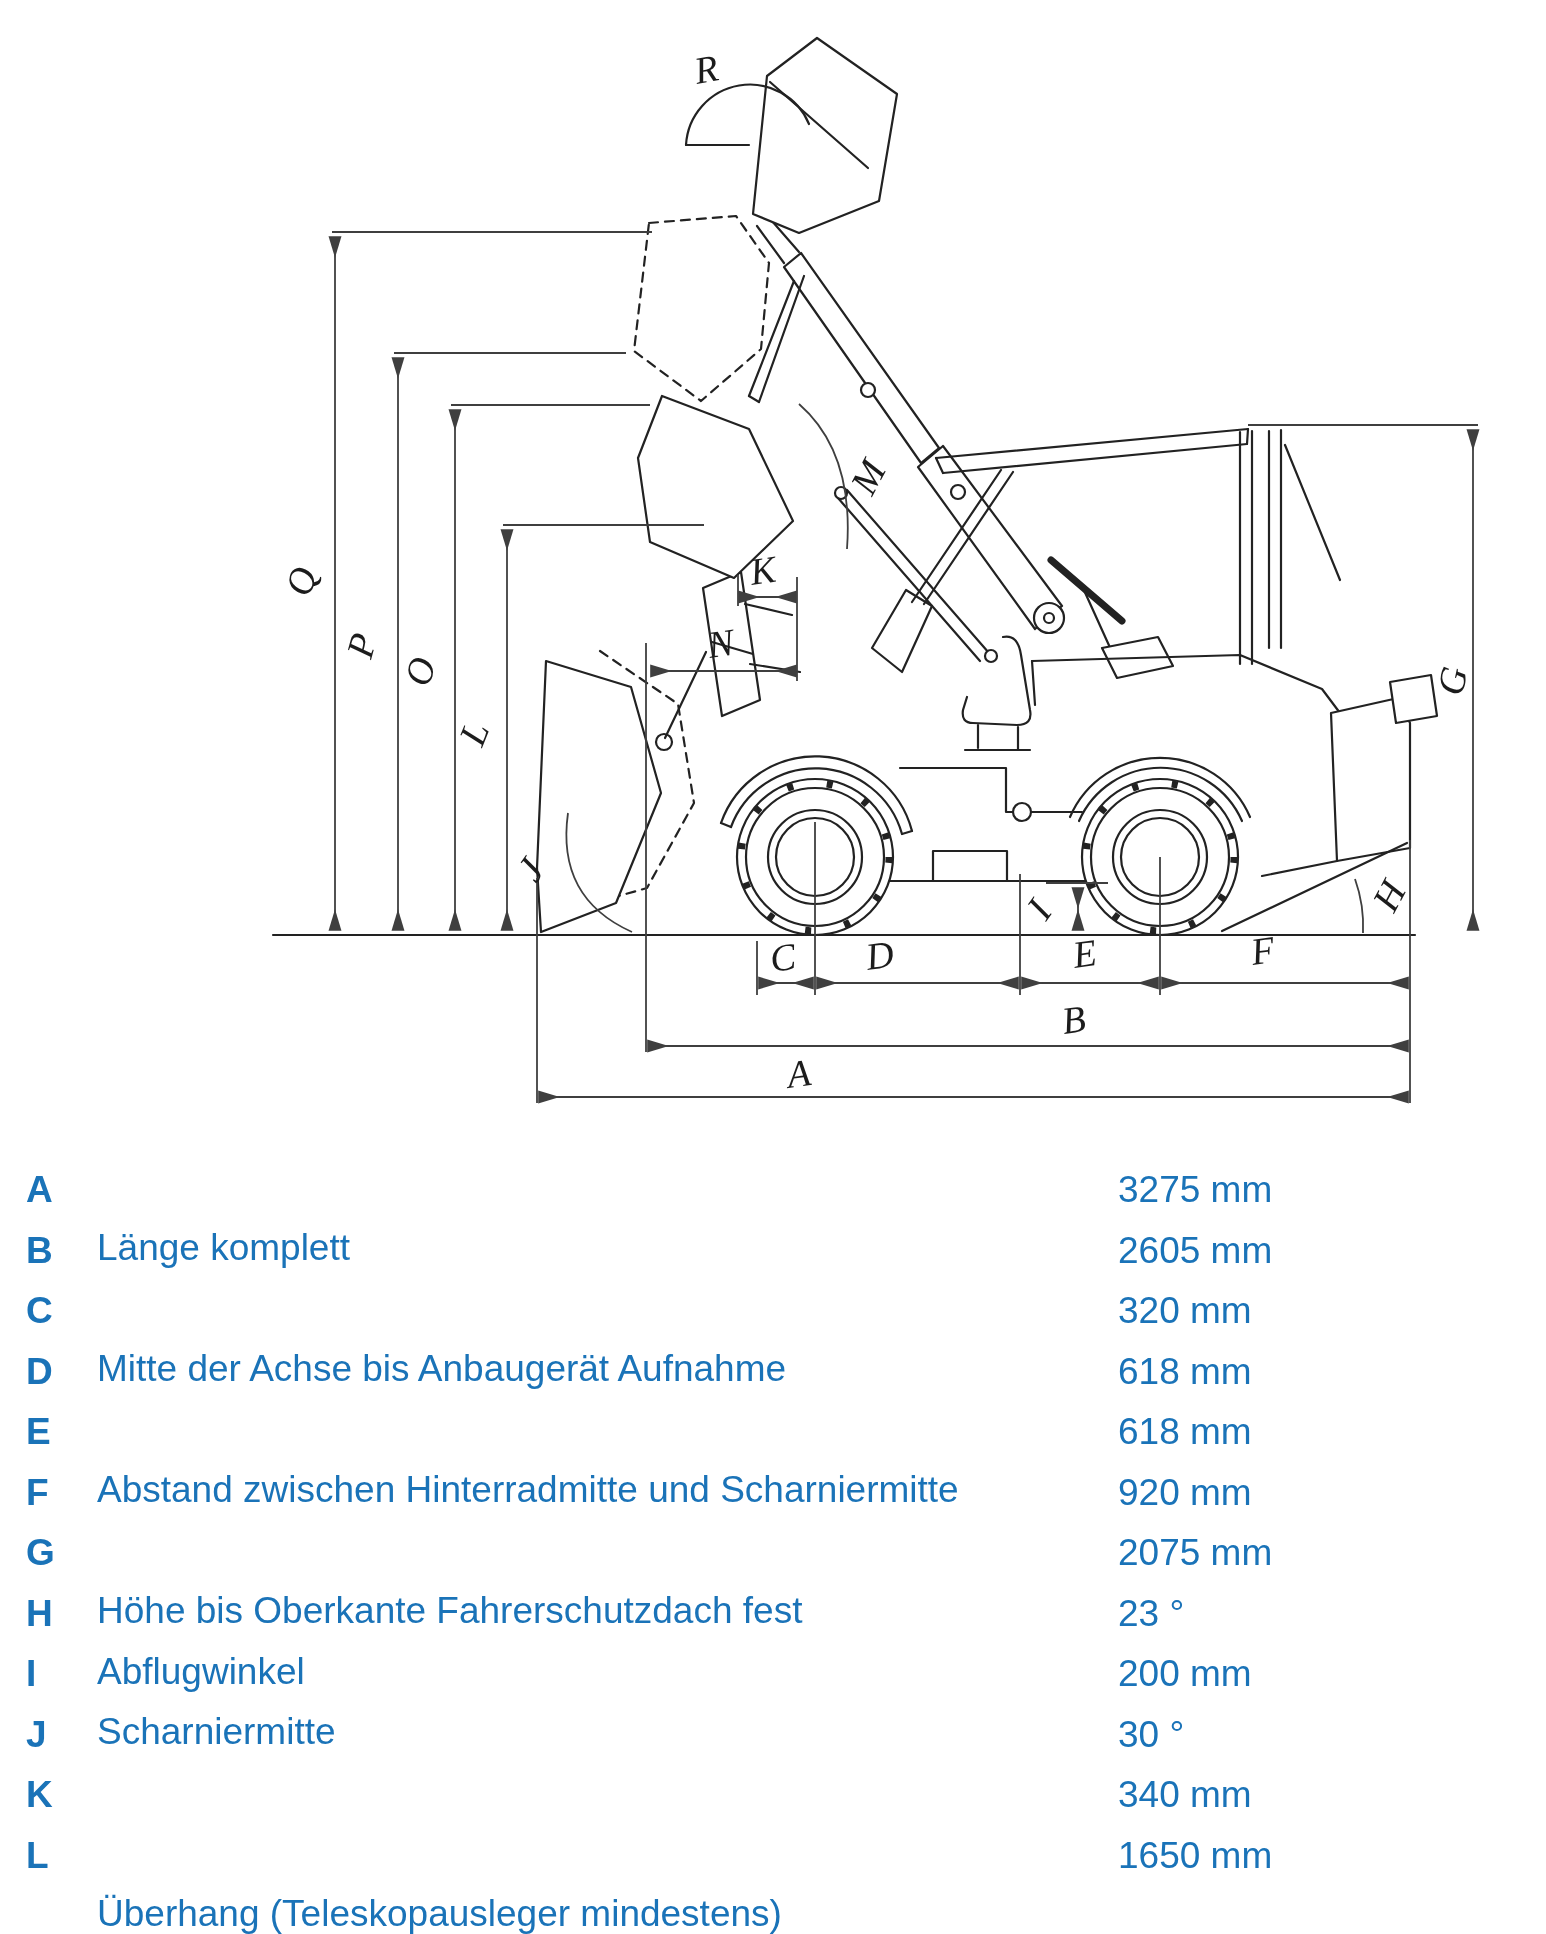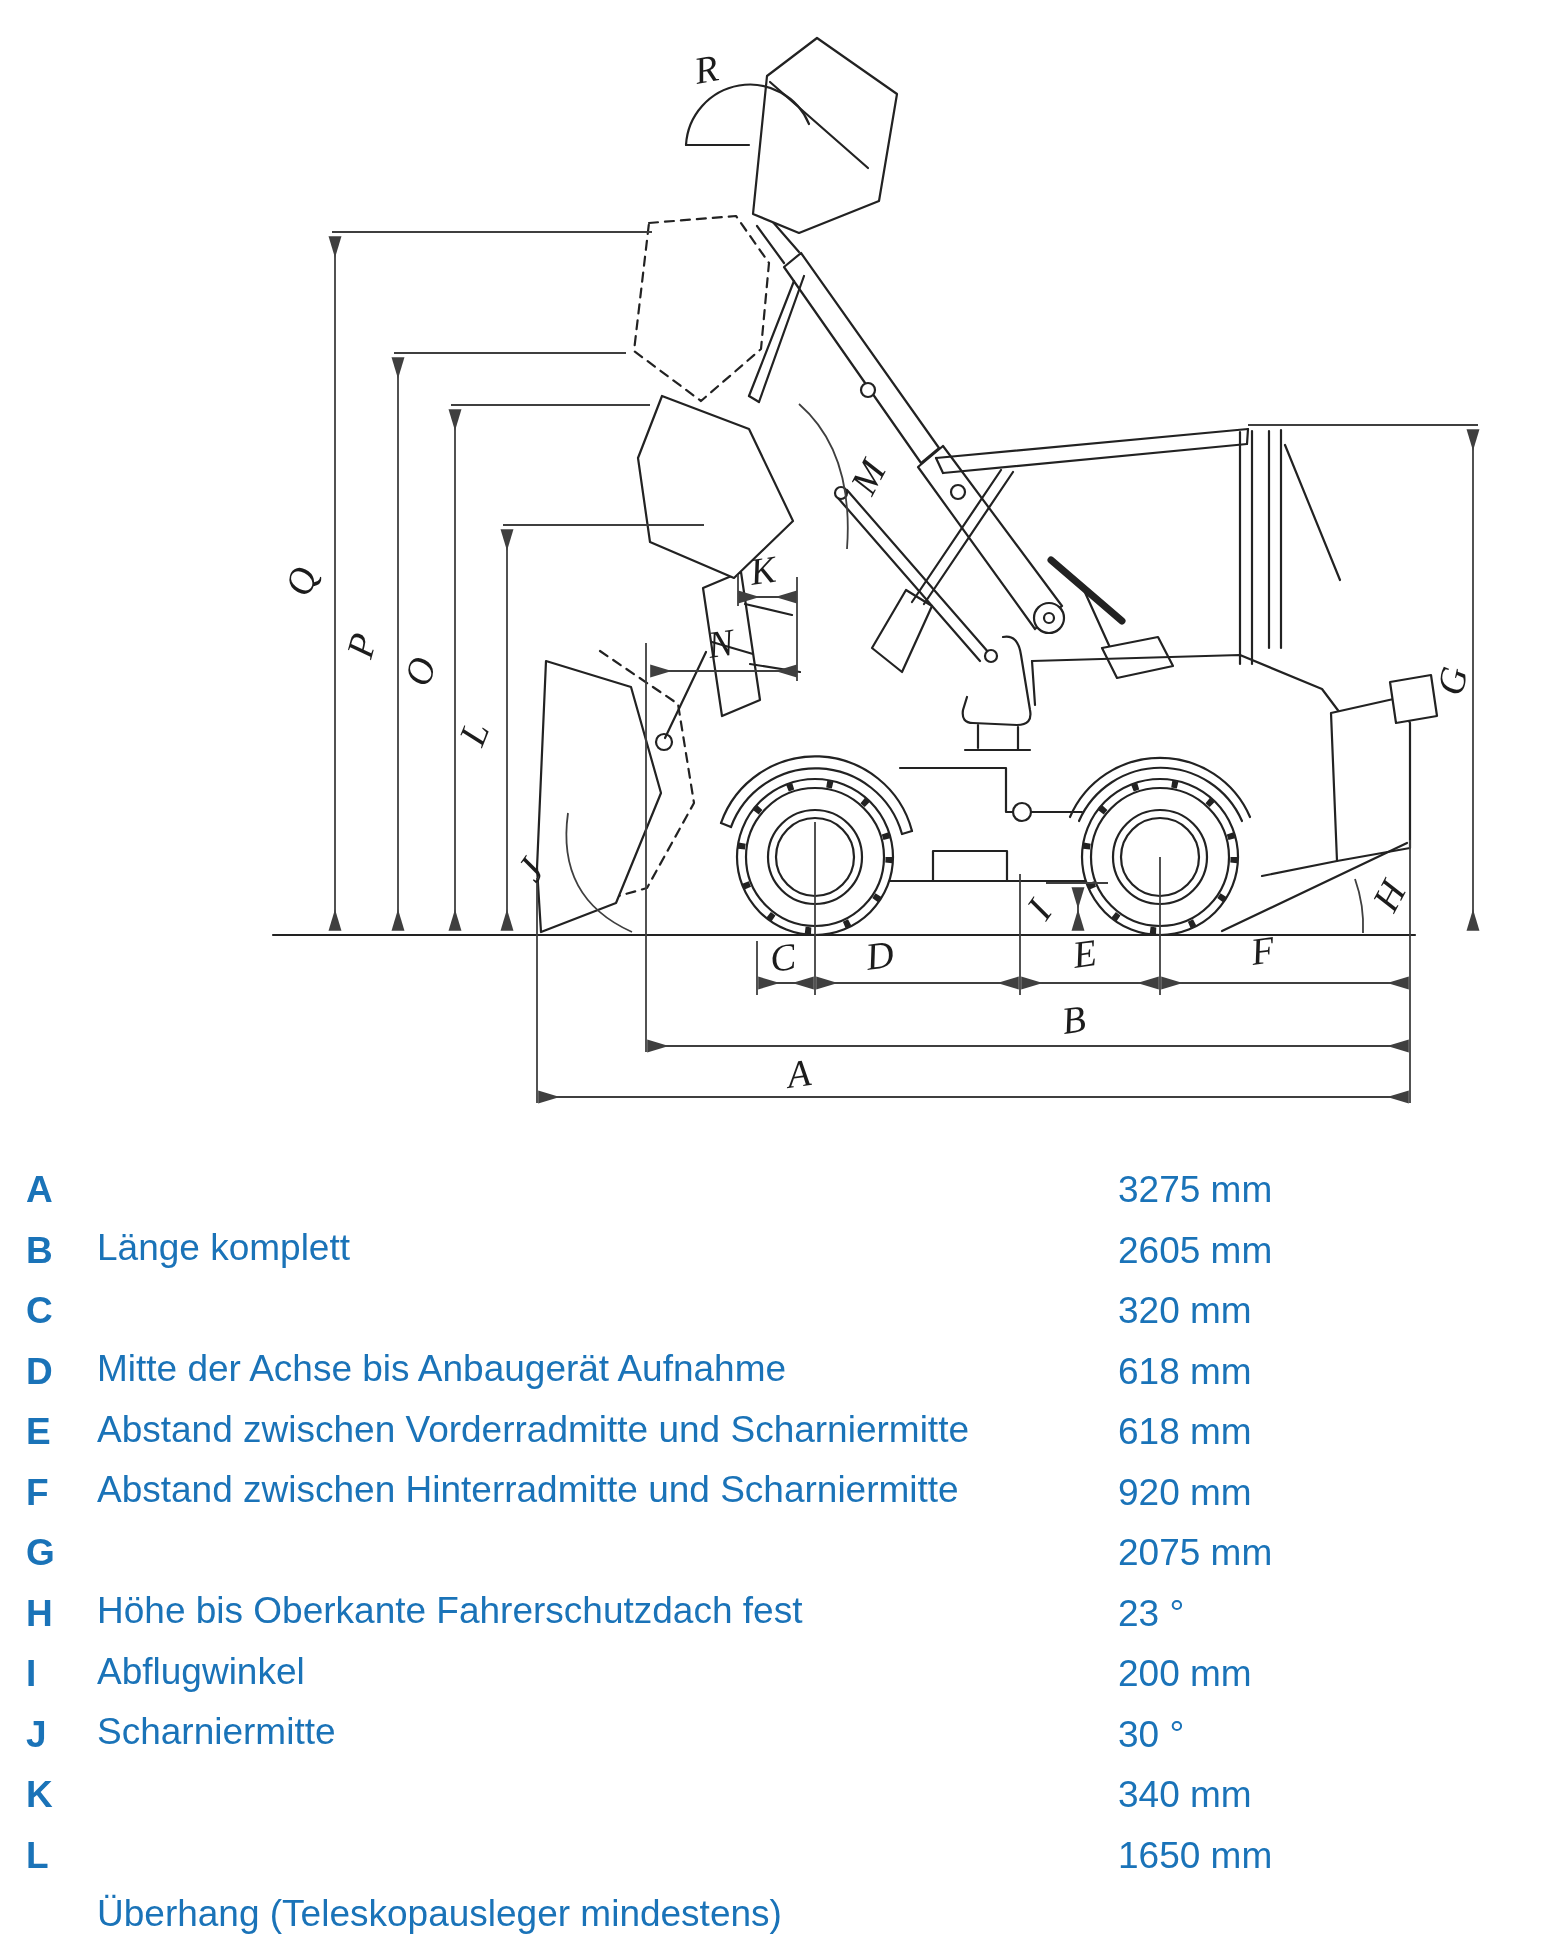--- a/index.html
+++ b/index.html
@@ -219,21 +219,20 @@
     <span class="k">B</span>
     <span class="v">2605 mm</span>
   </div>
   <div class="spec-row">
     <span class="k">C</span>
     <span class="l">Mitte der Achse bis Anbaugerät Aufnahme</span>
     <span class="v">320 mm</span>
   </div>
   <div class="spec-row">
     <span class="k">D</span>
-    <span class="l">Abstand zwischen Vorderradmitte und Scharniermitte</span>
     <span class="v">618 mm</span>
   </div>
   <div class="spec-row">
     <span class="k">E</span>
     <span class="l">Abstand zwischen Hinterradmitte und Scharniermitte</span>
     <span class="v">618 mm</span>
   </div>
   <div class="spec-row">
     <span class="k">F</span>
     <span class="v">920 mm</span>

